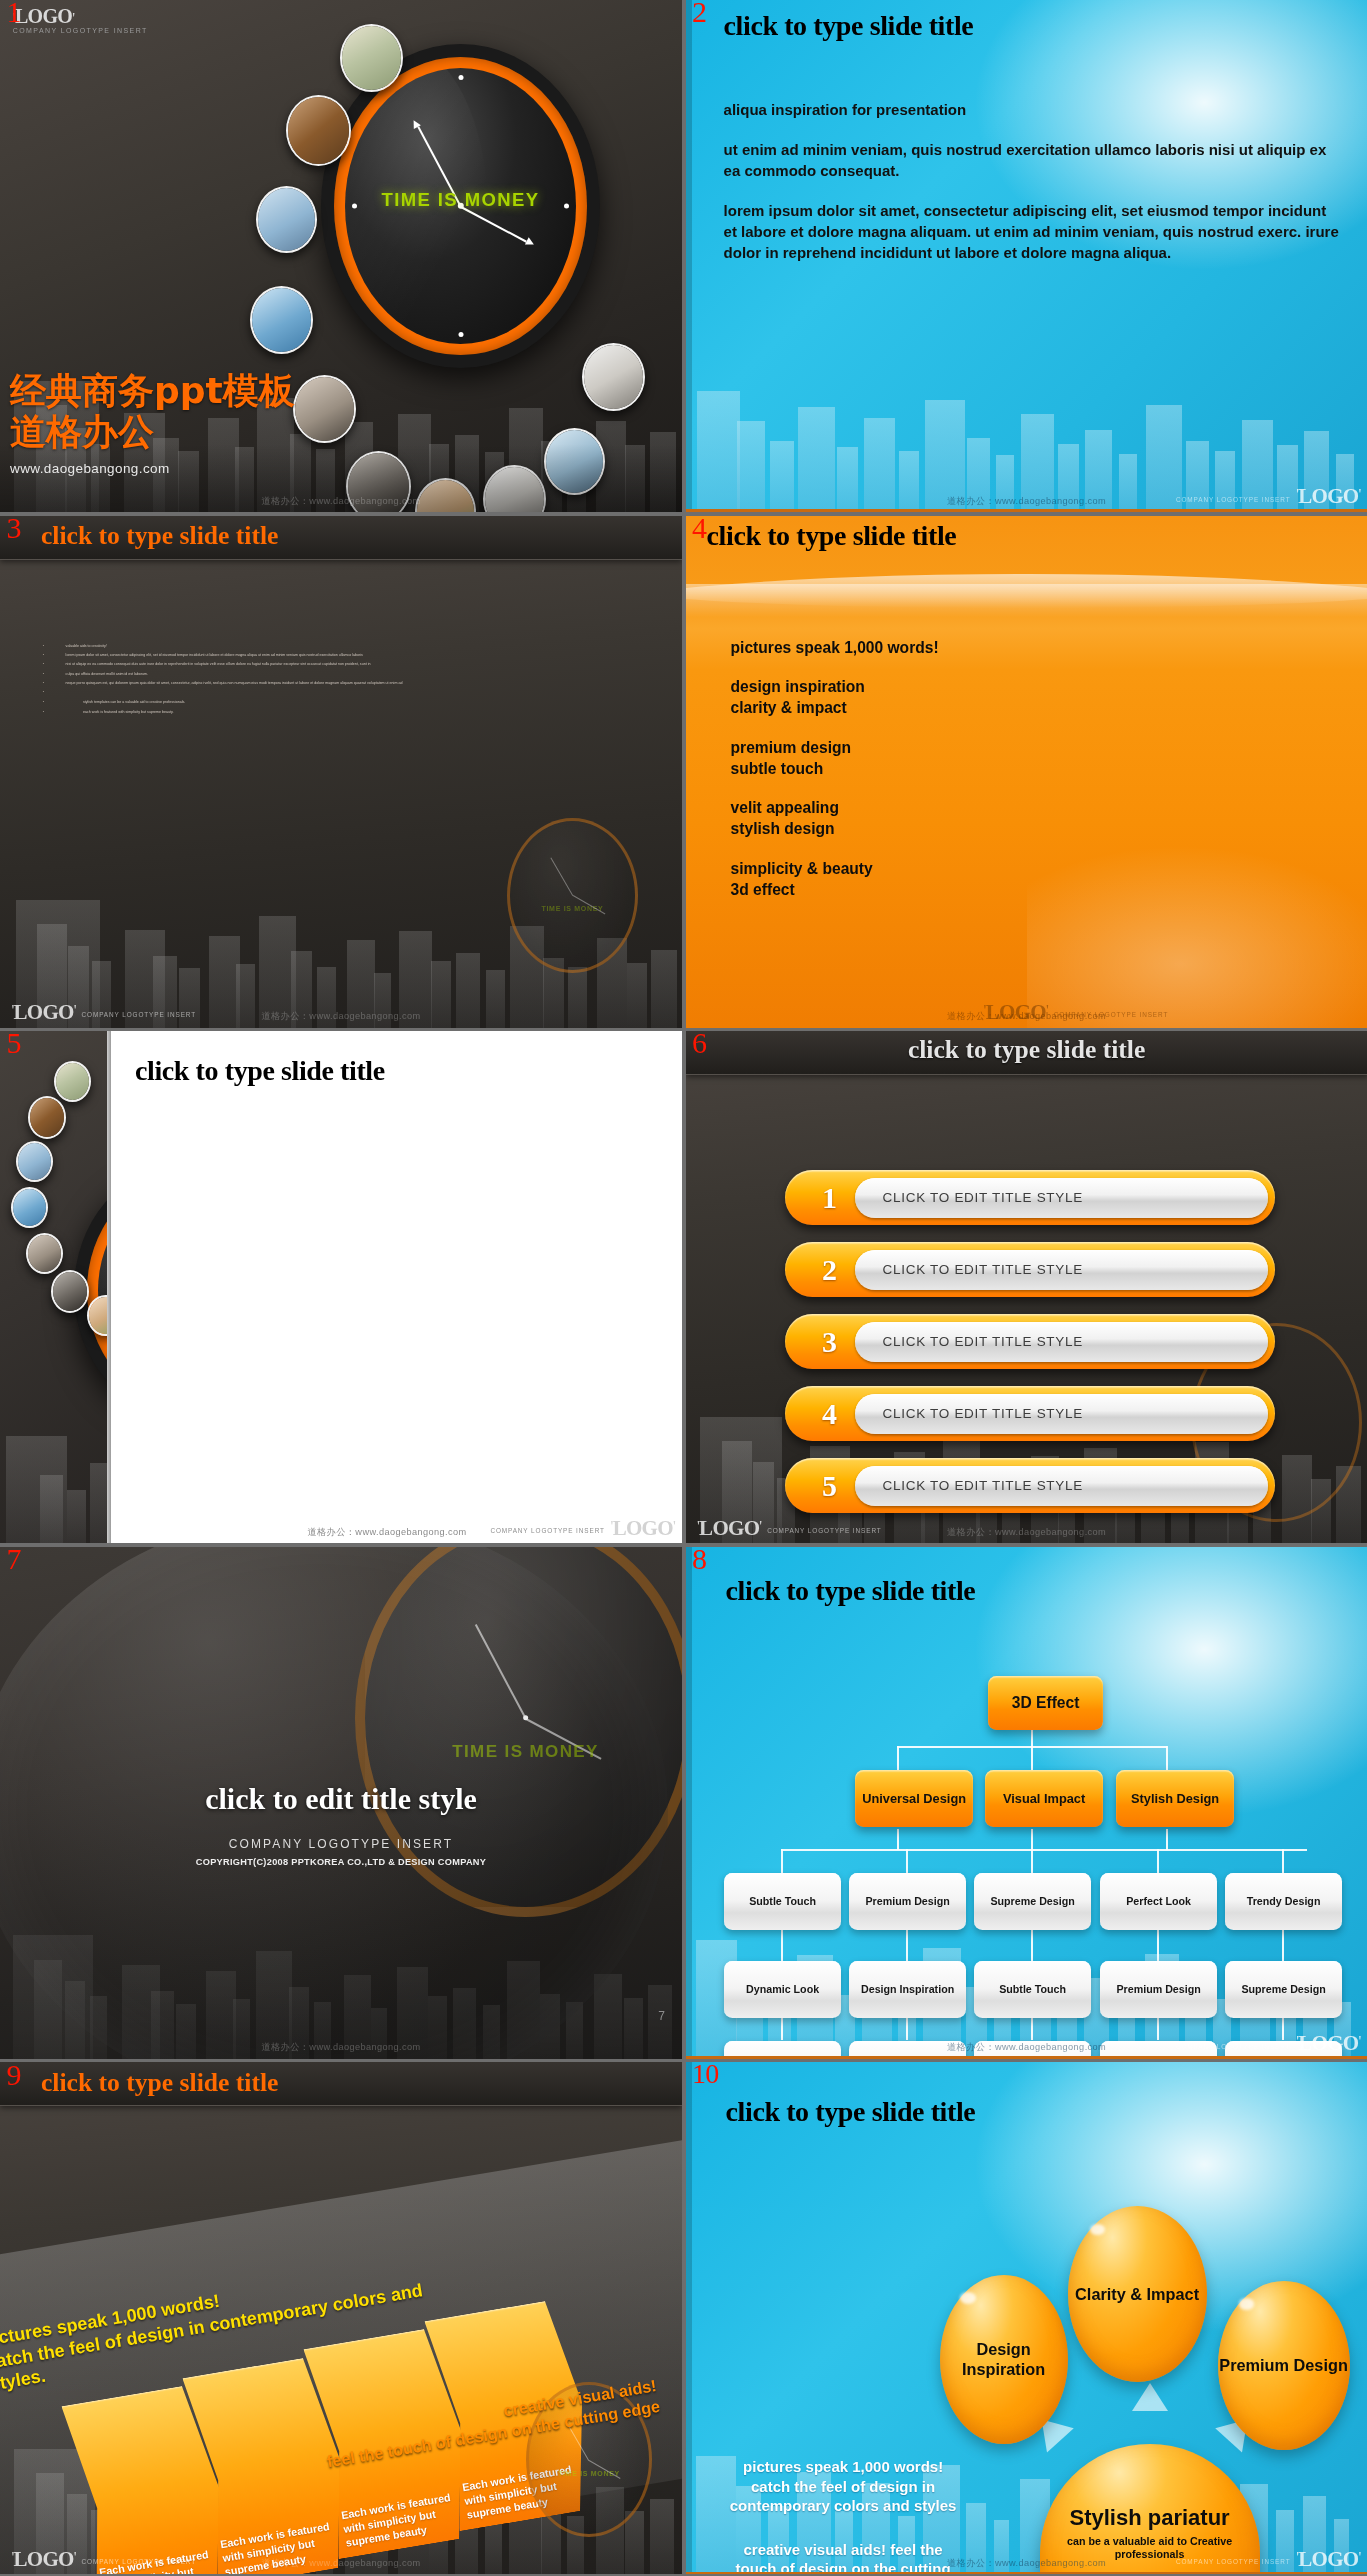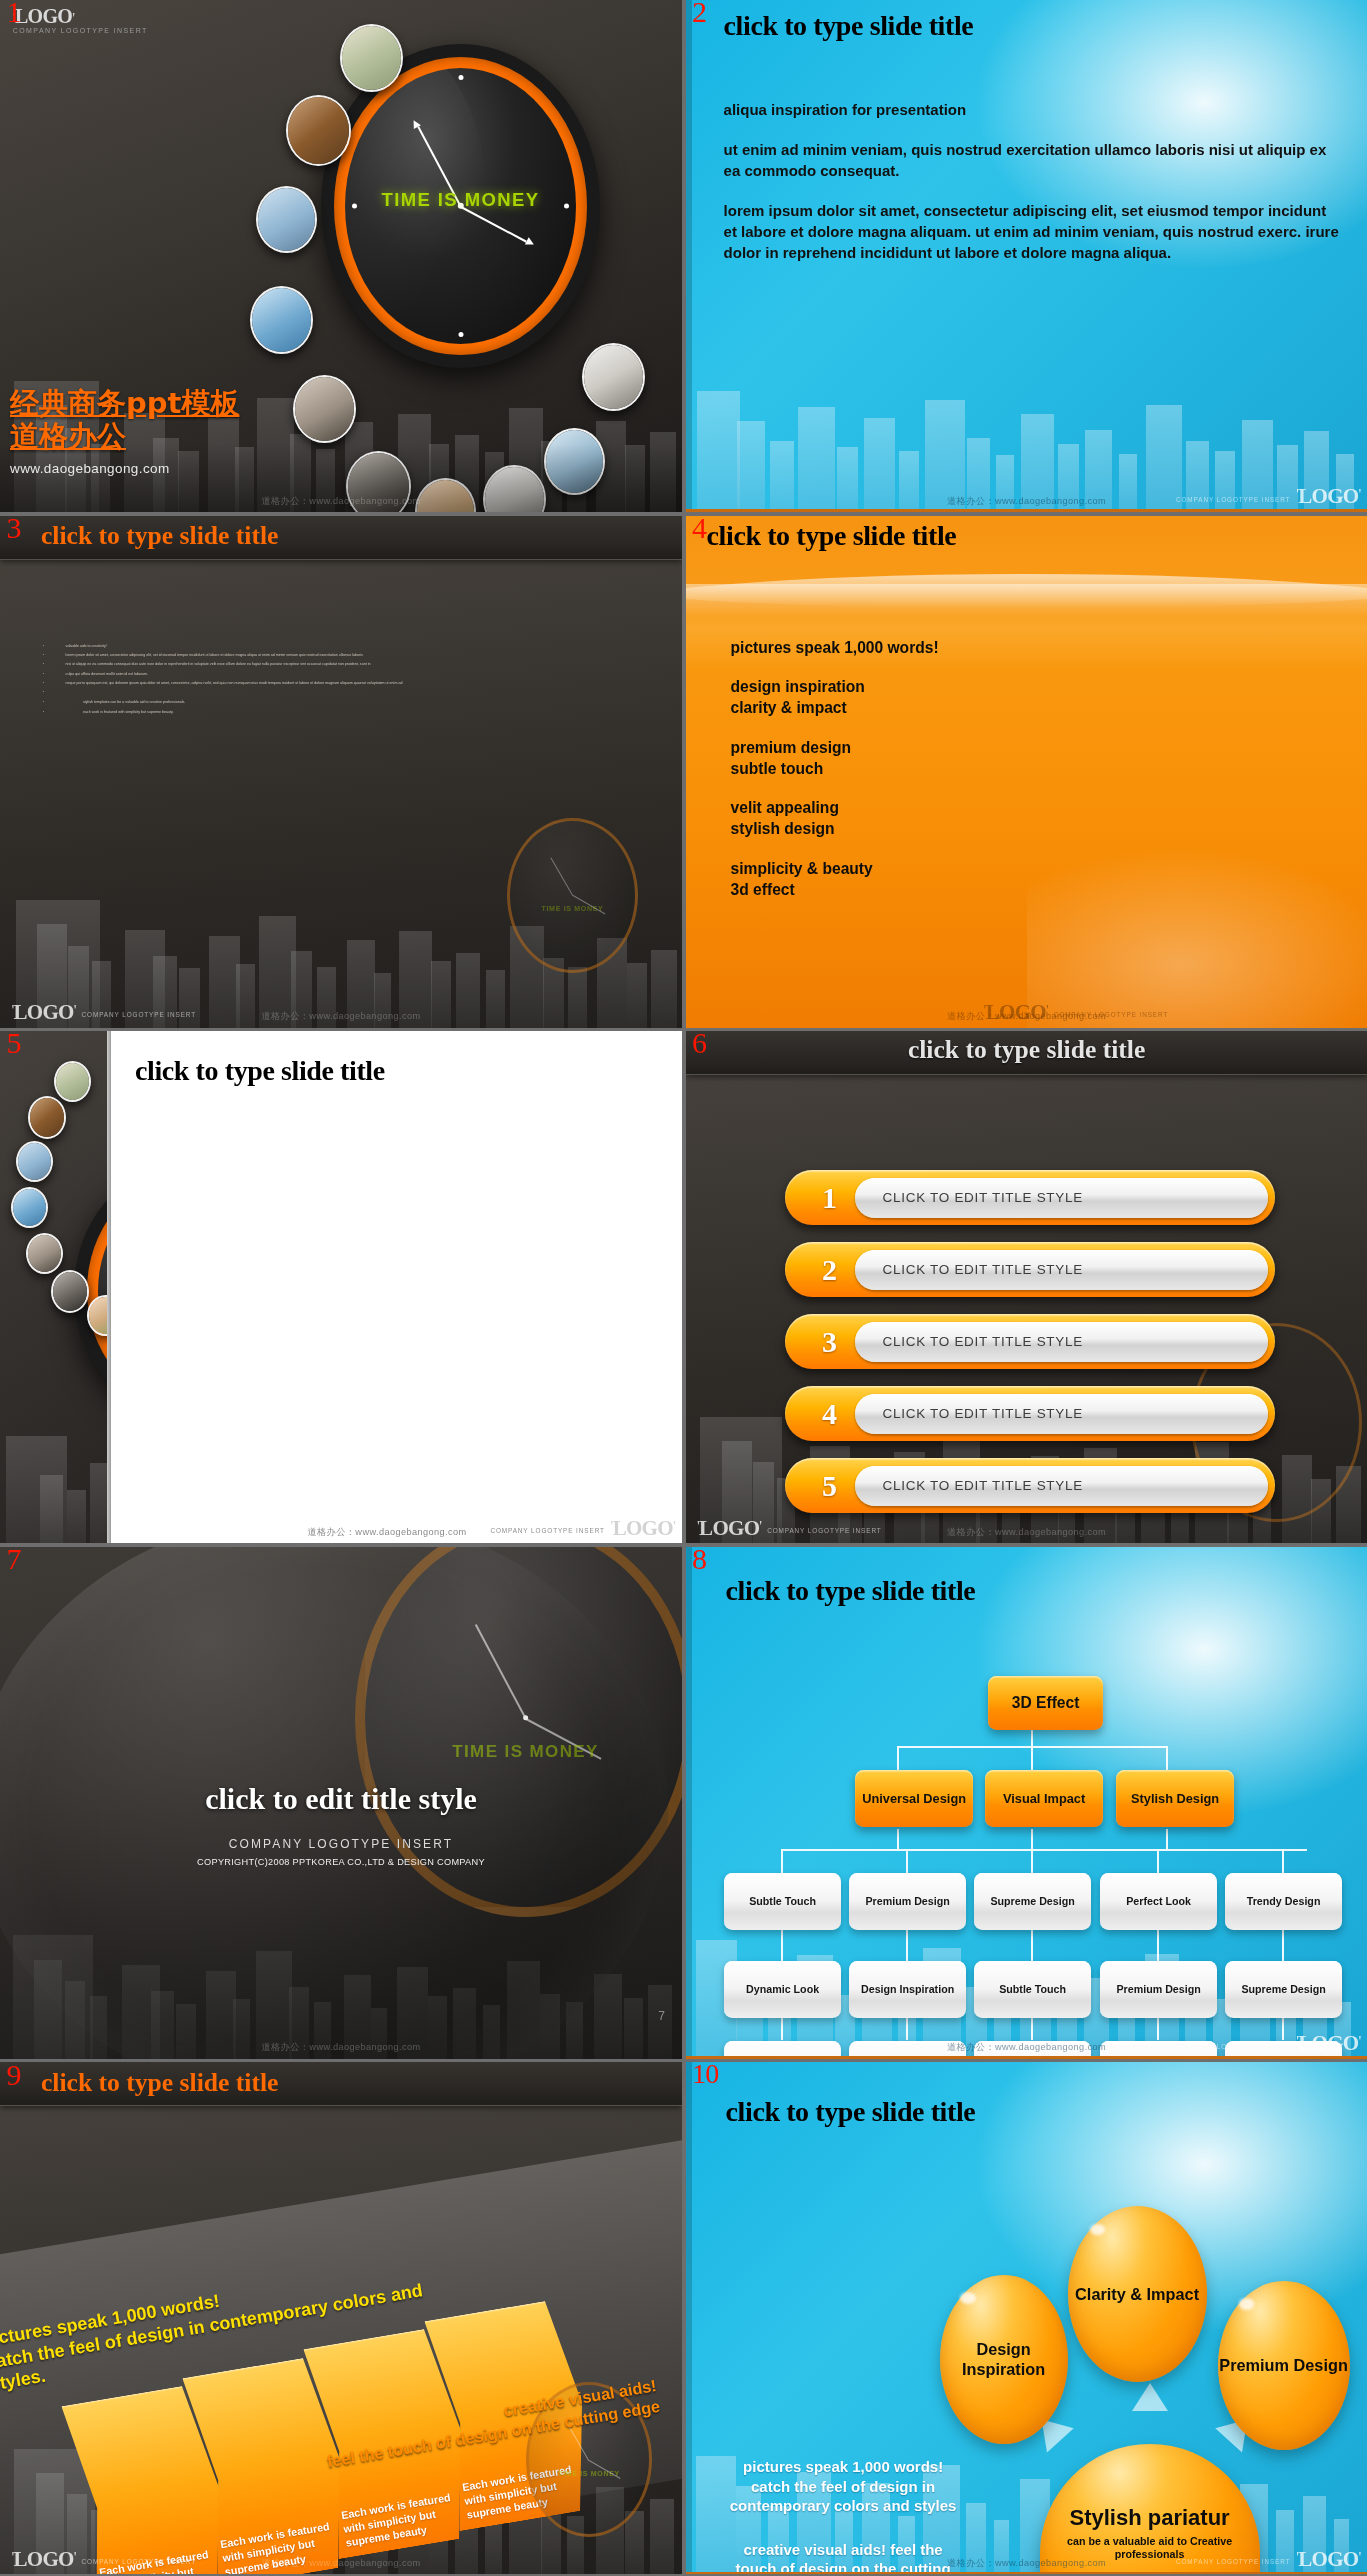--- a/index.html
+++ b/index.html
@@ -104,24 +104,23 @@
     border:2.1px solid #f2f2f2;
     box-shadow:0 4.3px 10px rgba(0,0,0,.65);
     overflow:hidden;
   }
   .bub .ph { position:absolute; inset:0; }
 
   
   .s1 { background:linear-gradient(160deg,#4b4540 0%, #3a3631 38%, #2a2724 70%, #1d1b19 100%); }
   .s1 .hero-cn {
     position:absolute; left:10px; bottom:60px;
-    font-size:29px; font-weight:700; color:#ff6a00; line-height:1.12;
+    font-size:36px; font-weight:700; color:#ff6a00; line-height:1.12;
     text-shadow:0 1.4px 2.8px rgba(0,0,0,.6);
     font-family:"DejaVu Sans", sans-serif;
-    text-decoration:underline;
   }
   .s1 .hero-url {
     position:absolute; left:10px; bottom:36px;
     font-size:13.5px; color:#e8e8e8; letter-spacing:0.4px;
   }
   .s1 .lg { position:absolute; left:12.8px; top:5.7px; }
   .s1 .lg .w {
     font-family:"Liberation Serif", serif; font-weight:700;
     font-size:20px; color:#d9d9d9; letter-spacing:-0.7px; line-height:1;
   }
@@ -253,21 +252,21 @@
     position:absolute; left:0; top:235px; width:100%; text-align:center;
     font-family:"Liberation Serif", serif; font-weight:700; font-size:30px;
     color:#fff; text-shadow:0 1.4px 4.3px rgba(0,0,0,.8); z-index:30;
   }
   .s7 .sub1 {
     position:absolute; left:0; top:290px; width:100%; text-align:center;
     font-size:12px; letter-spacing:2.1px; color:#dcdcdc; z-index:30;
   }
   .s7 .sub2 {
     position:absolute; left:0; top:310px; width:100%; text-align:center;
-    font-size:9.2px; font-weight:400; letter-spacing:0.3px; color:#efefef; z-index:30;
+    font-size:9.2px; font-weight:700; letter-spacing:0.3px; color:#efefef; z-index:30;
   }
   .s7 .pgnum { position:absolute; right:17px; bottom:36px; font-size:12px; color:#8d8d8d; }
 
   
   .s8 .ttl { position:absolute; left:40px; top:28px; z-index:30; }
   .s8 .chart { position:absolute; left:18.5px; top:124px; right:14px; bottom:68px; }
   .s8 .ob {
     position:absolute; border-radius:8.5px;
     background:linear-gradient(180deg,#ffd040 0%, #ffa409 46%, #ff8f00 62%, #fb7a00 100%);
     box-shadow:0 4.3px 8.5px rgba(0,0,0,.30), inset 0 1.4px 1.4px rgba(255,255,255,.55);

